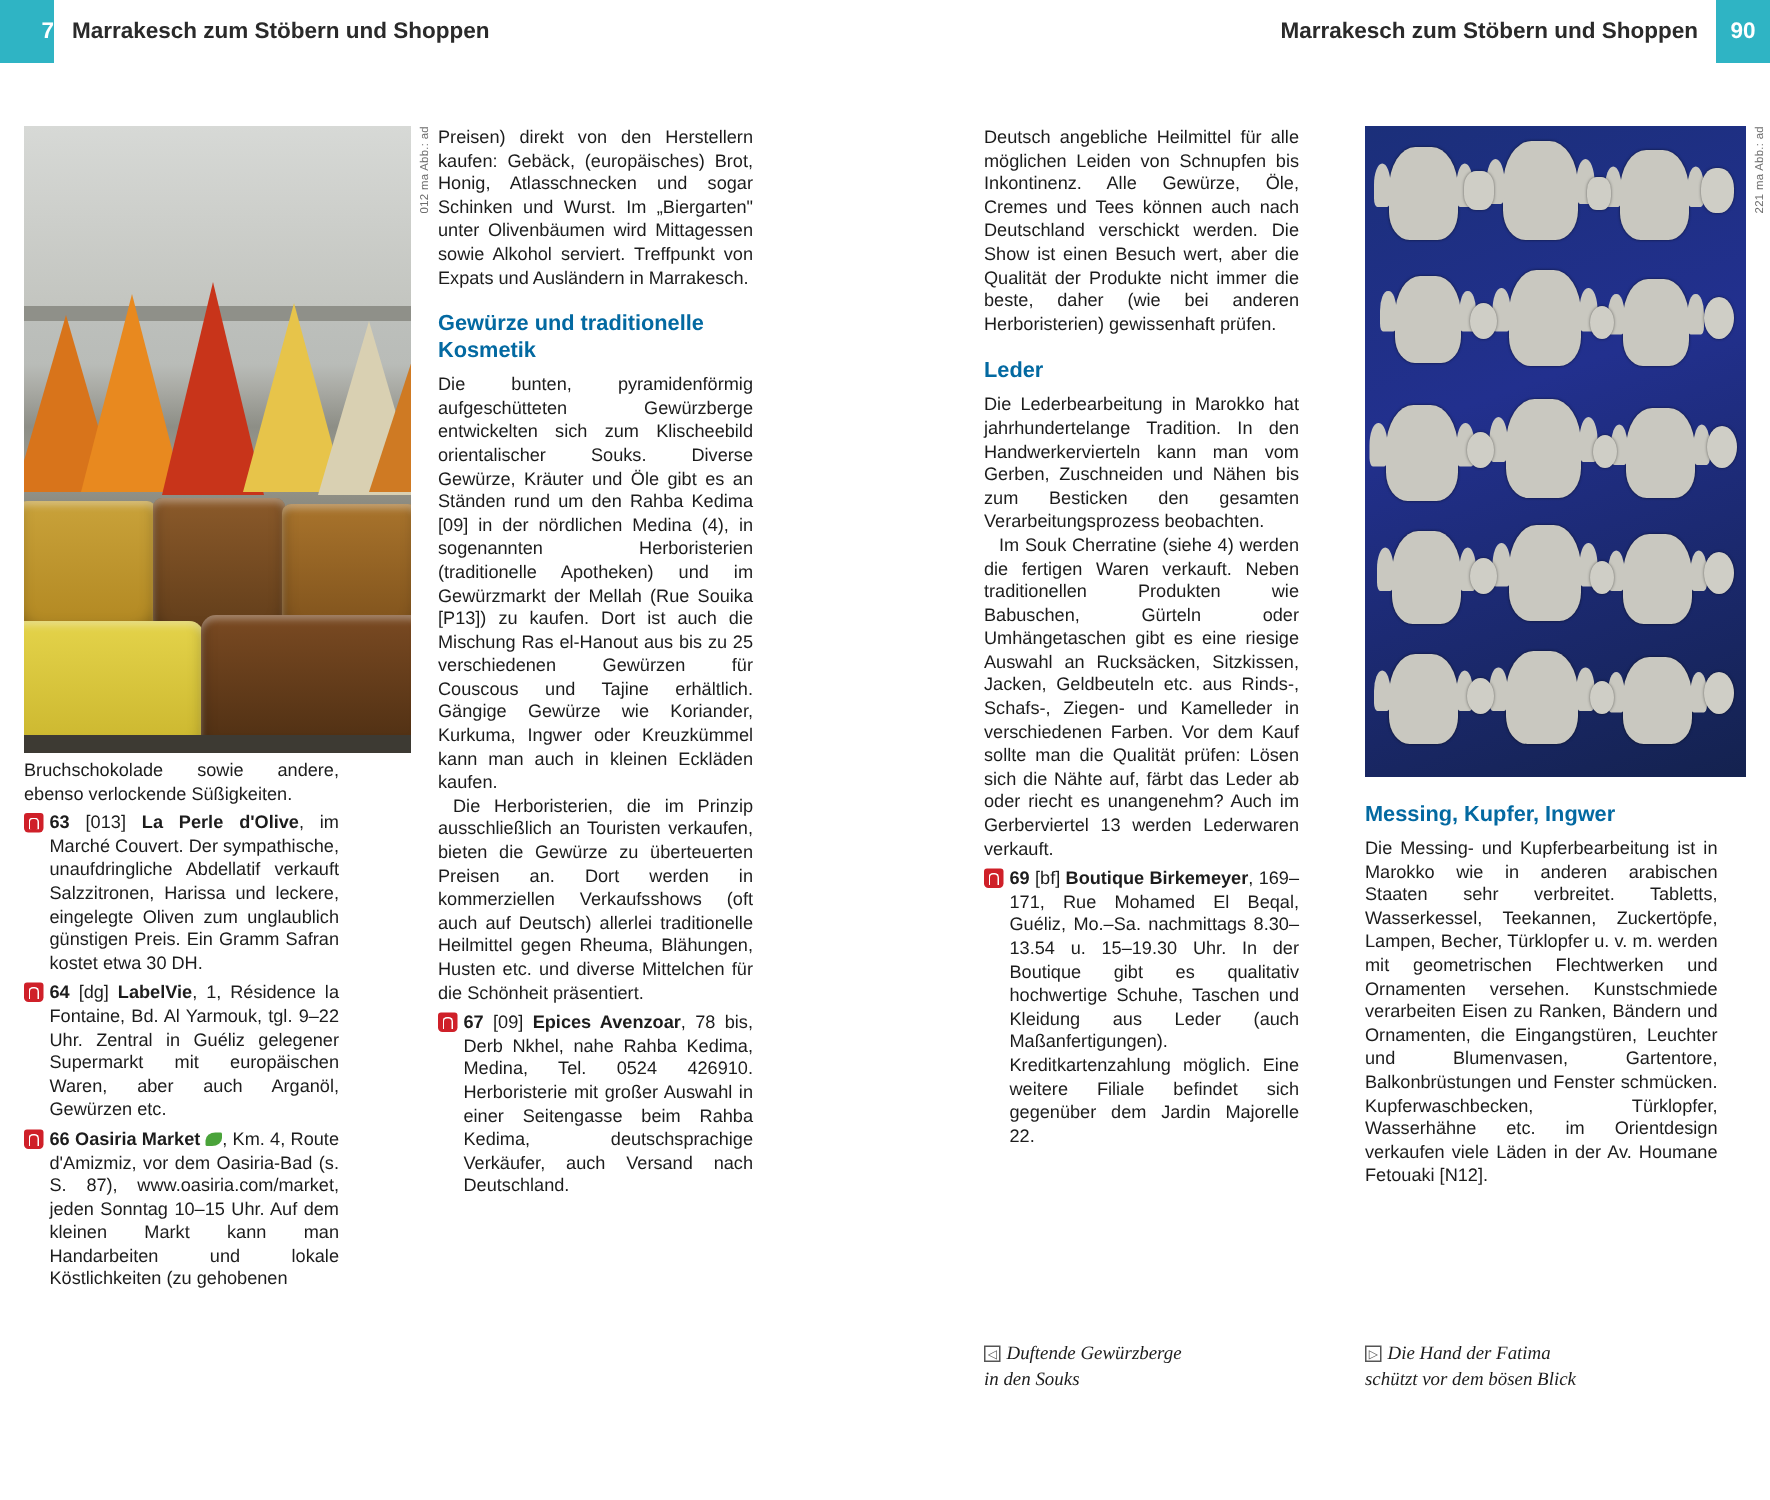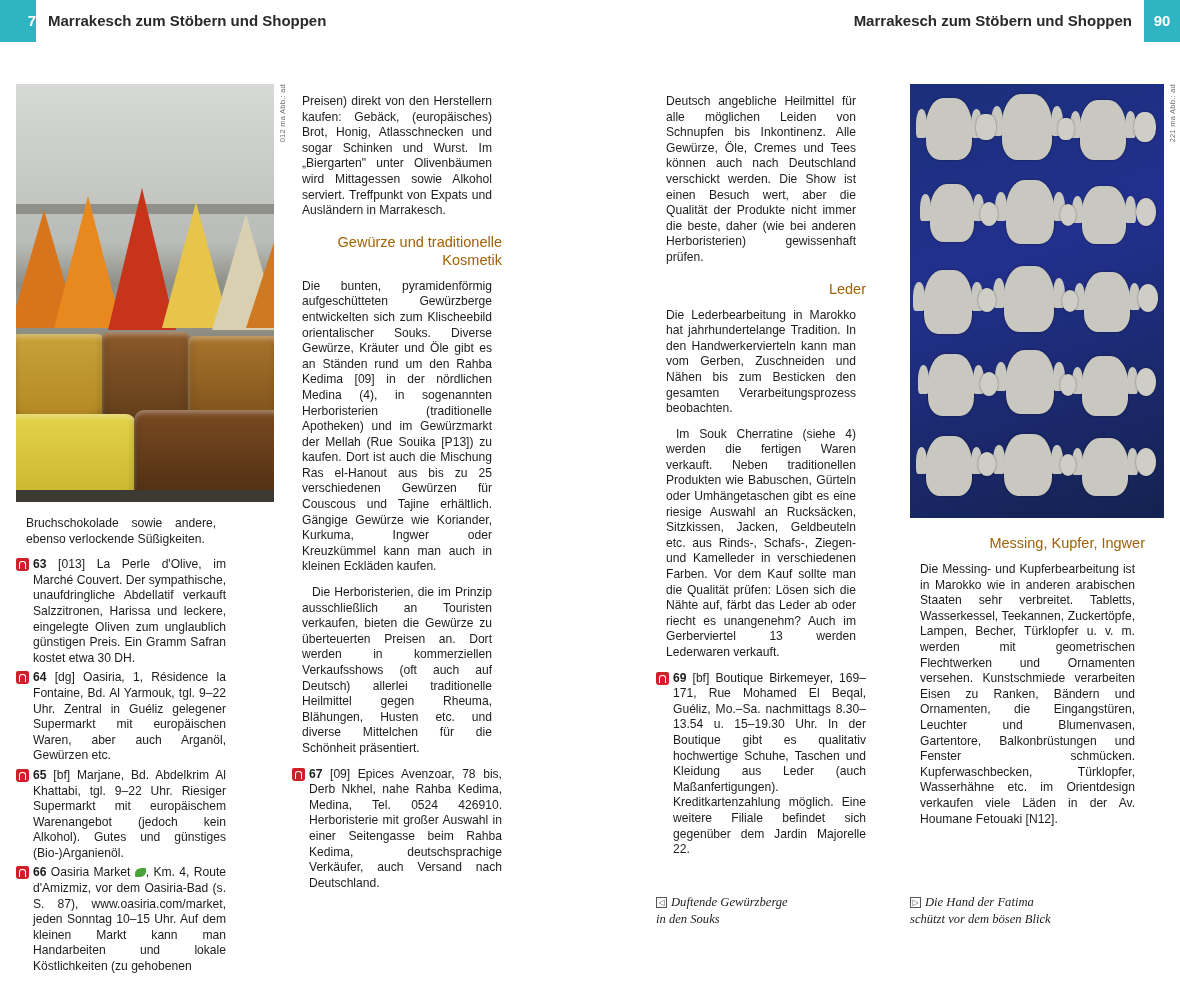--- a/index.html
+++ b/index.html
@@ -86,31 +86,31 @@
     font-size: 12.1px;
     line-height: 15.6px;
     text-align: justify;
     color: #1c1c1c;
   }
   #col1 { left: 16px; }
   #col2 { left: 292px; }
   #col3 { left: 656px; }
   #col4 { left: 910px; }
 
-  p { margin: 10px; }
+  p { margin: 0; }
   .para + .para { text-indent: 10px; }
 
   .sec-head {
-    color: #a16207;
-    font-weight: normal;
+    color: #0369a1;
+    font-weight: bold;
     font-size: 14.5px;
     line-height: 18px;
     margin-top: 14px;
     margin-bottom: 6px;
-    text-align: right;
+    text-align: left;
   }
   .sec-head.first { margin-top: 0; }
 
   
   .photo {
     position: absolute;
     overflow: hidden;
   }
   #photo-spices {
     left: 16px;
@@ -204,21 +204,21 @@
     border: 1.4px solid #ffffff;
     border-bottom: none;
     border-radius: 3px 3px 0 0;
     box-sizing: border-box;
   }
   .poi .num {
     font-weight: bold;
     color: #1c1c1c;
     margin-top: 47px;
   }
-  .poi .name { font-weight: normal; }
+  .poi .name { font-weight: bold; }
   .leaf {
     display: inline-block;
     width: 11px; height: 9px;
     background: #4aa33a;
     border-radius: 60% 10% 60% 10%;
     vertical-align: -1px;
   }
 
   
   .caption {
@@ -329,29 +329,23 @@
       <span class="marker"></span>
       <span class="num">63</span>
       <span>[013]</span>
       <span class="name">La Perle d'Olive</span><span>, im Marché Couvert. Der sympathische, unaufdringliche Abdellatif verkauft Salzzitronen, Harissa und leckere, eingelegte Oliven zum unglaublich günstigen Preis. Ein Gramm Safran kostet etwa 30 DH.</span>
     </div>
 
     <div class="poi">
       <span class="marker"></span>
       <span class="num">64</span>
       <span>[dg]</span>
-      <span class="name">Oasiria</span><span>, 1, Résidence la Fontaine, Bd. Al Yarmouk, tgl. 9–22 Uhr. Zentral in Guéliz gelegener Supermarkt mit europäischen Waren, aber auch Arganöl, Gewürzen etc.</span>
+      <span class="name">LabelVie</span><span>, 1, Résidence la Fontaine, Bd. Al Yarmouk, tgl. 9–22 Uhr. Zentral in Guéliz gelegener Supermarkt mit europäischen Waren, aber auch Arganöl, Gewürzen etc.</span>
     </div>
 
-    <div class="poi">
-      <span class="marker"></span>
-      <span class="num">65</span>
-      <span>[bf]</span>
-      <span class="name">Marjane</span><span>, Bd. Abdelkrim Al Khattabi, tgl. 9–22 Uhr. Riesiger Supermarkt mit europäischem Warenangebot (jedoch kein Alkohol). Gutes und günstiges (Bio-)Arganienöl.</span>
-    </div>
 
     <div class="poi">
       <span class="marker"></span>
       <span class="num">66</span>
       <span class="name">Oasiria Market</span>
       <span class="leaf"></span><span>, Km. 4, Route d'Amizmiz, vor dem Oasiria-Bad (s. S. 87), www.oasiria.com/market, jeden Sonntag 10–15 Uhr. Auf dem kleinen Markt kann man Handarbeiten und lokale Köstlichkeiten (zu gehobenen</span>
     </div>
   </div>
 
   <div class="col" id="col2">

